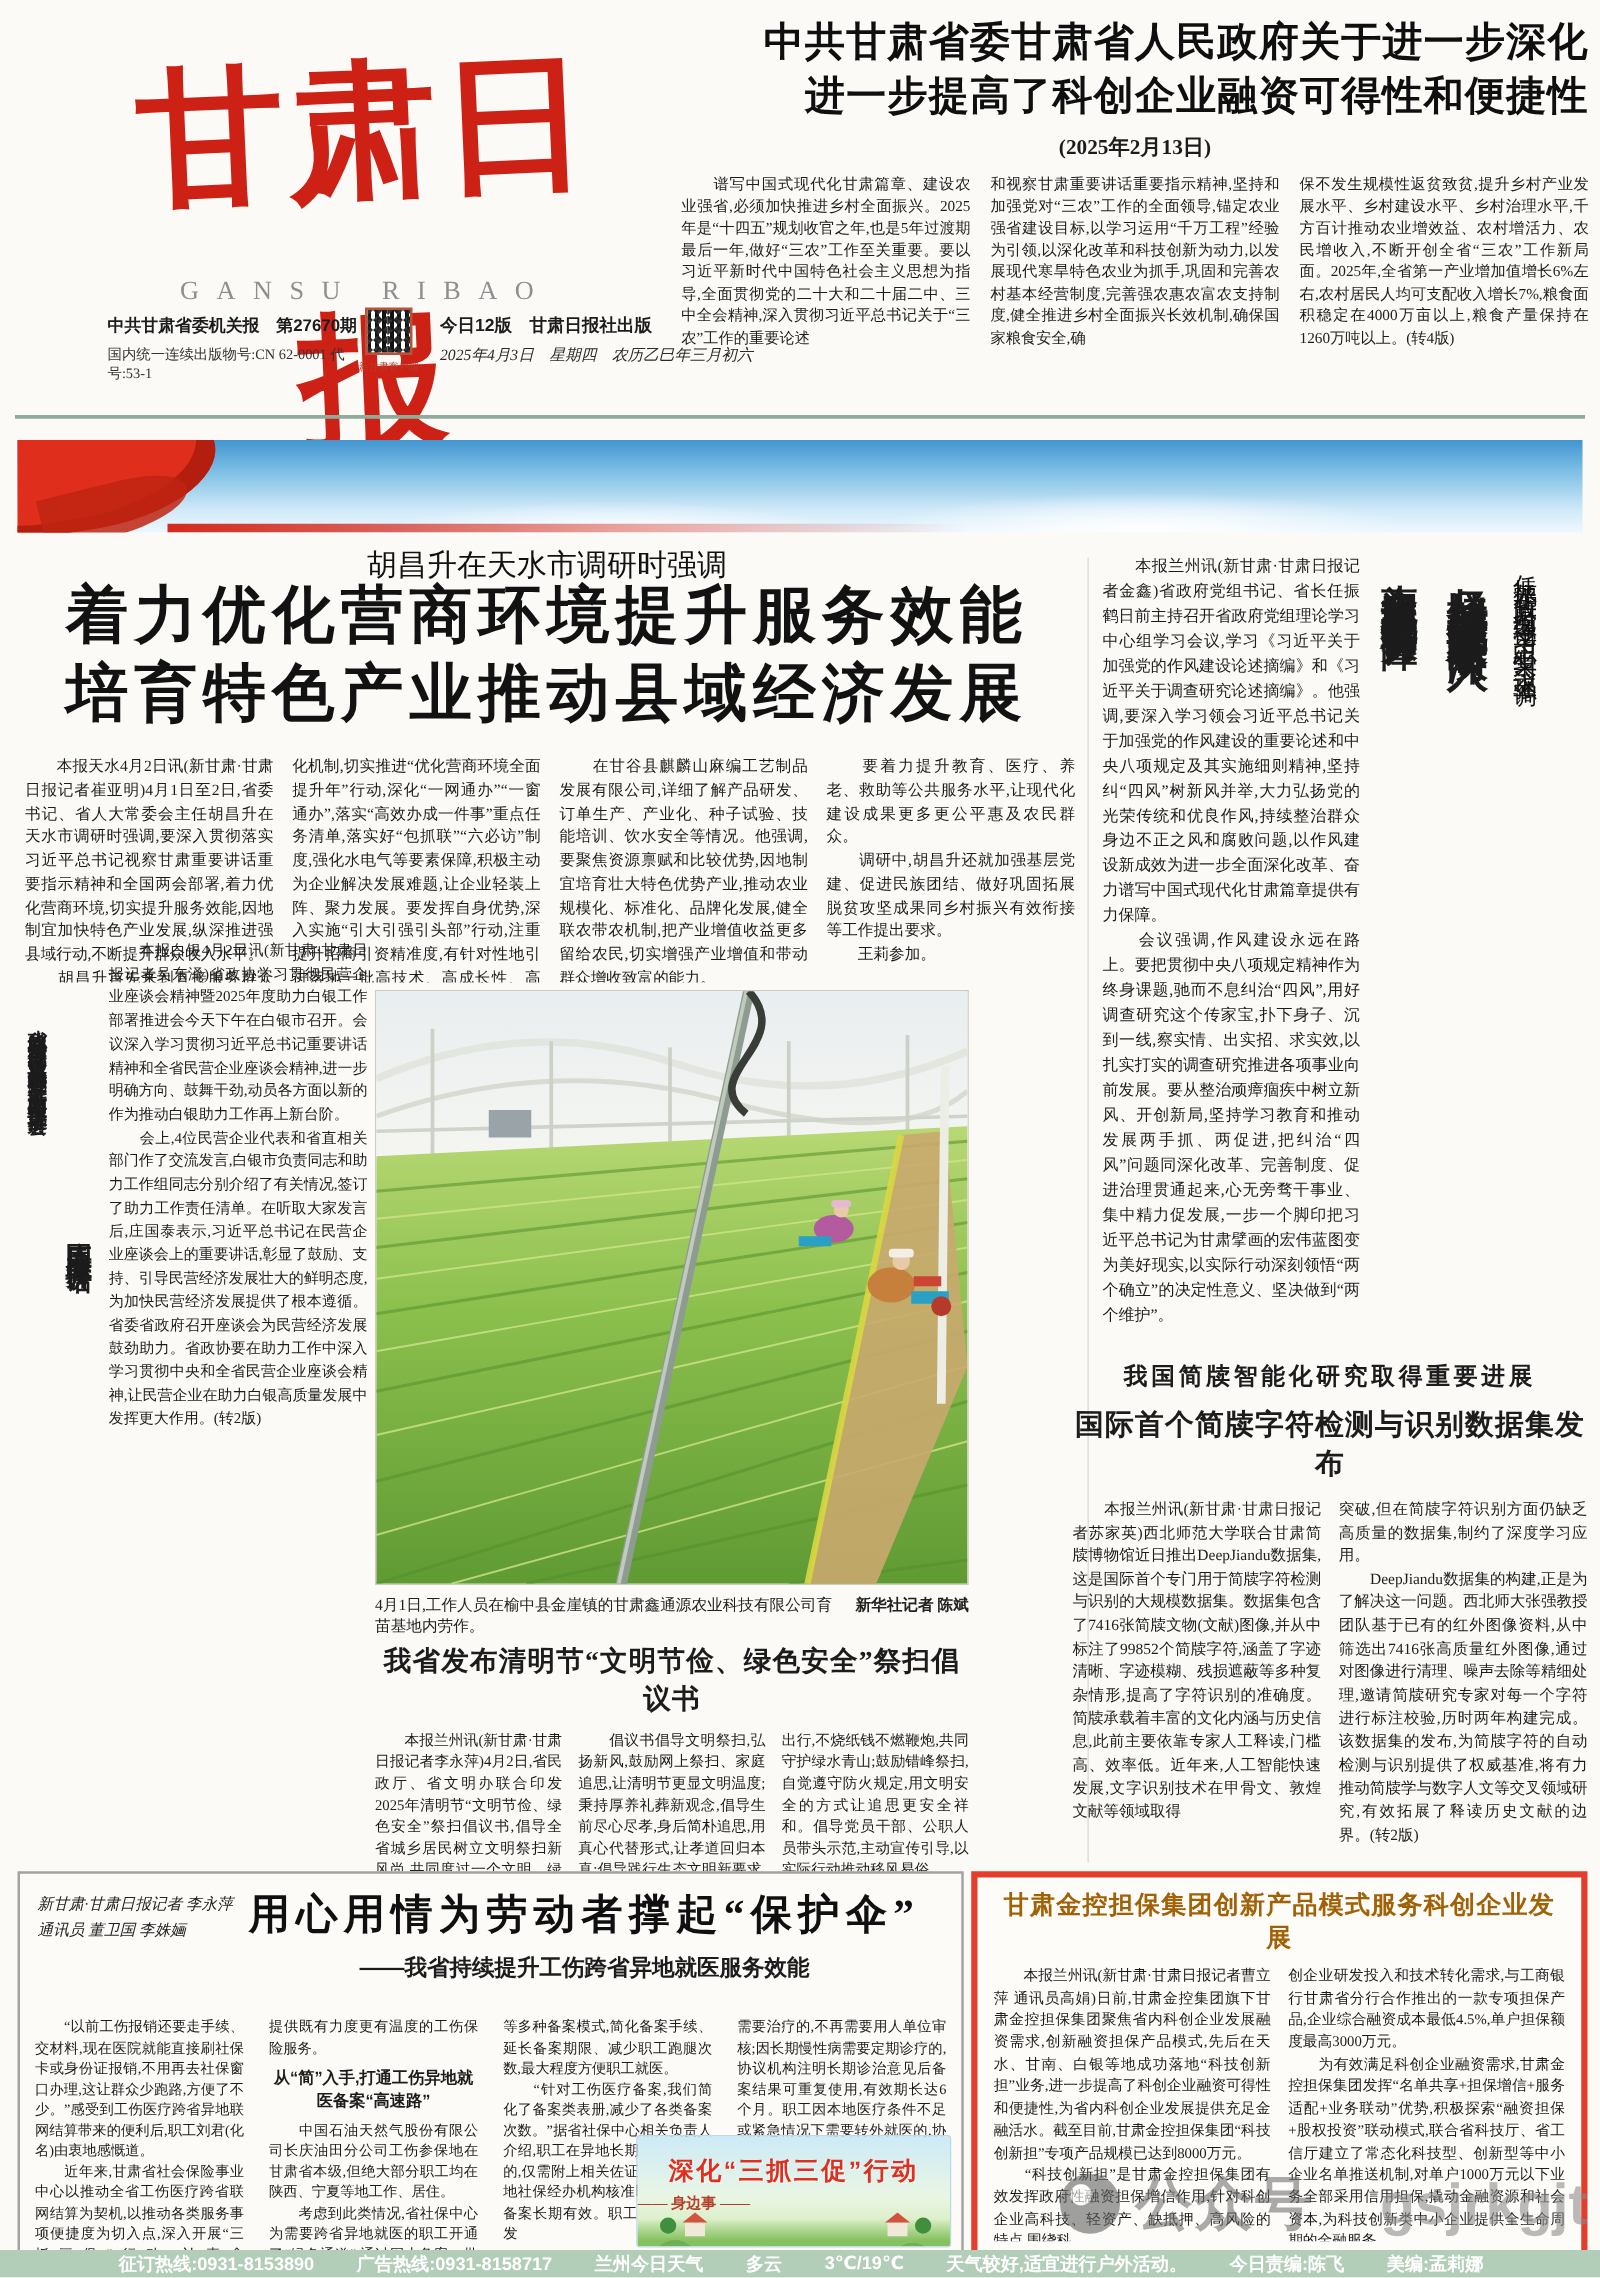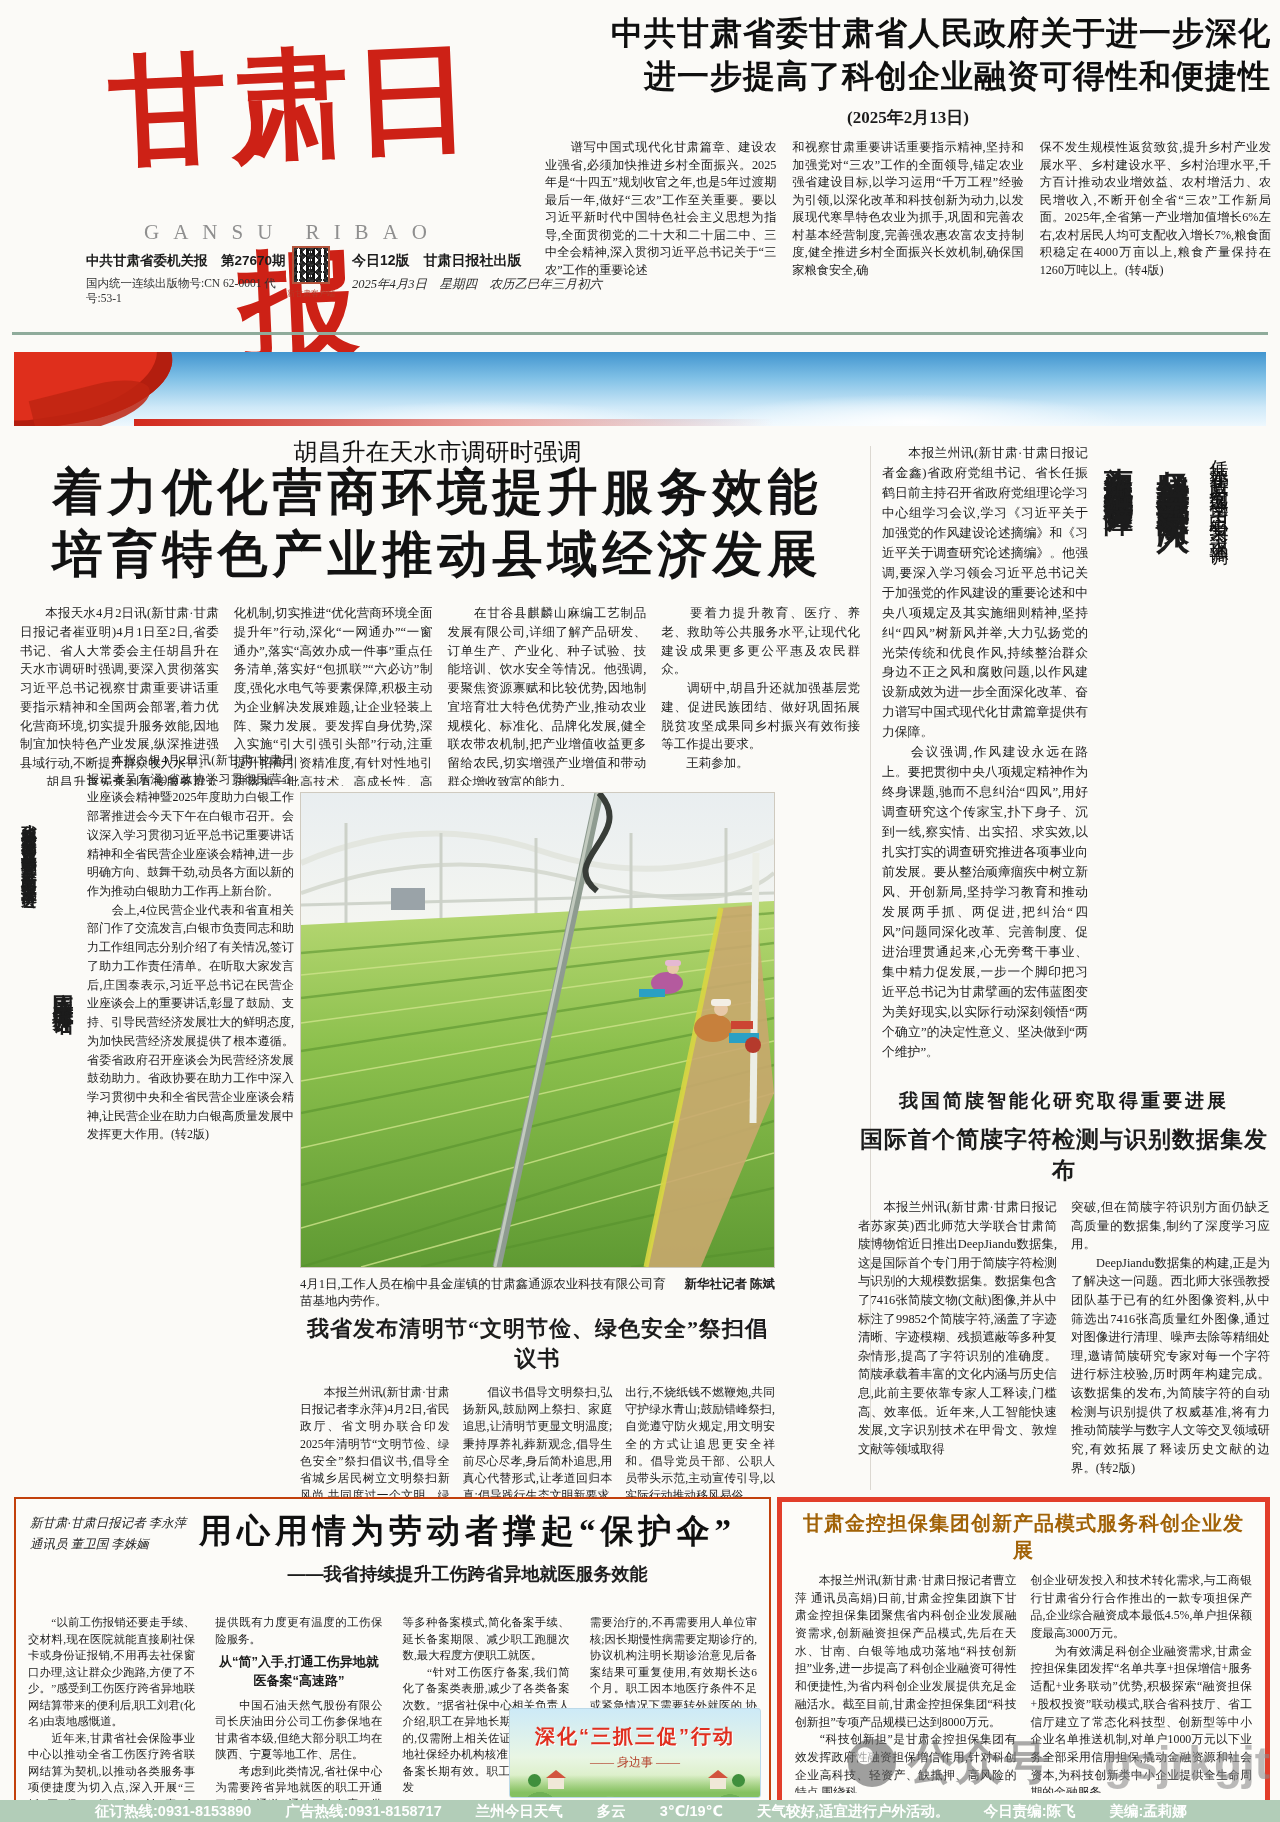--- a/index.html
+++ b/index.html
@@ -102,40 +102,40 @@
     font-size:12.5px; color:#222; }
   .caption .cred { font-weight:bold; white-space:nowrap; margin-left:10px; }
 
   
   .qm { left:300px; top:1314px; width:475px; }
   .qm .t { text-align:center; font-size:22px; font-weight:900; letter-spacing:1px; }
   .qm .cols { display:flex; gap:13px; height:124px; overflow:hidden; margin-top:10px; }
   .qm .cols > div { flex:1; font-size:11.8px; line-height:1.46; }
 
   
-  .labor { left:14px; top:1497px; width:757px; height:311px; border:2px solid #c2410c;
+  .labor { left:14px; top:1497px; width:757px; height:311px; border:2px solid #a3a3a3;
     background:#fcfbf8; padding:10px 12px; }
   .labor-byline { position:absolute; left:14px; top:14px; width:160px;
     font-size:12.5px; font-style:italic; line-height:1.7; color:#222; }
   .labor-title { margin-left:150px; text-align:center; font-size:33px; font-weight:900;
     letter-spacing:5px; color:#101010; }
   .labor-sub { margin-left:150px; text-align:center; font-size:18px; font-weight:bold;
     margin-top:8px; font-family:"Liberation Sans","DejaVu Sans",sans-serif; }
   .labor-cols { display:flex; gap:20px; height:196px; overflow:hidden; margin-top:28px; }
   .labor-cols > div { flex:1; font-size:11.4px; line-height:1.45; }
   .labor-subhead { text-align:center; font-weight:bold; font-size:13px; margin:6px 0;
     font-family:"Liberation Sans","DejaVu Sans",sans-serif; }
 
   .promo { position:absolute; right:8px; bottom:8px; width:252px; height:90px; overflow:hidden;
     border-radius:3px; border:1px solid #bcd9e8;
     background:linear-gradient(180deg,#cdeaf7 0%,#e9f6e4 55%,#cfe8ae 100%); }
   .promo-l1 { text-align:center; margin-top:14px; font-size:20px; font-weight:900;
     color:#e02f1f; letter-spacing:2px; font-family:"Liberation Sans","DejaVu Sans",sans-serif;
     text-shadow:1px 1px 0 #fff; }
-  .promo-l2 { text-align:center; font-size:12px; color:#b3402a; margin-top:4px; font-weight:normal; }
+  .promo-l2 { text-align:left; font-size:12px; color:#b3402a; margin-top:4px; font-weight:bold; }
   .promo-hills { position:absolute; left:0; right:0; bottom:0; height:22px;
     background:
       radial-gradient(circle 30px at 12% 160%, #6fb054 60%, transparent 61%),
       radial-gradient(circle 34px at 40% 190%, #8cc468 60%, transparent 61%),
       radial-gradient(circle 30px at 88% 170%, #6fb054 60%, transparent 61%),
       linear-gradient(180deg, rgba(133,193,97,0) 0%, #85c161 80%); }
   .p-tree { position:absolute; bottom:10px; width:13px; height:13px; border-radius:50%;
     background:#3f8f3c; }
   .p-house { position:absolute; bottom:8px; width:16px; height:11px; background:#f0e8d8; }
   .p-house::before { content:""; position:absolute; left:-2px; top:-8px;

